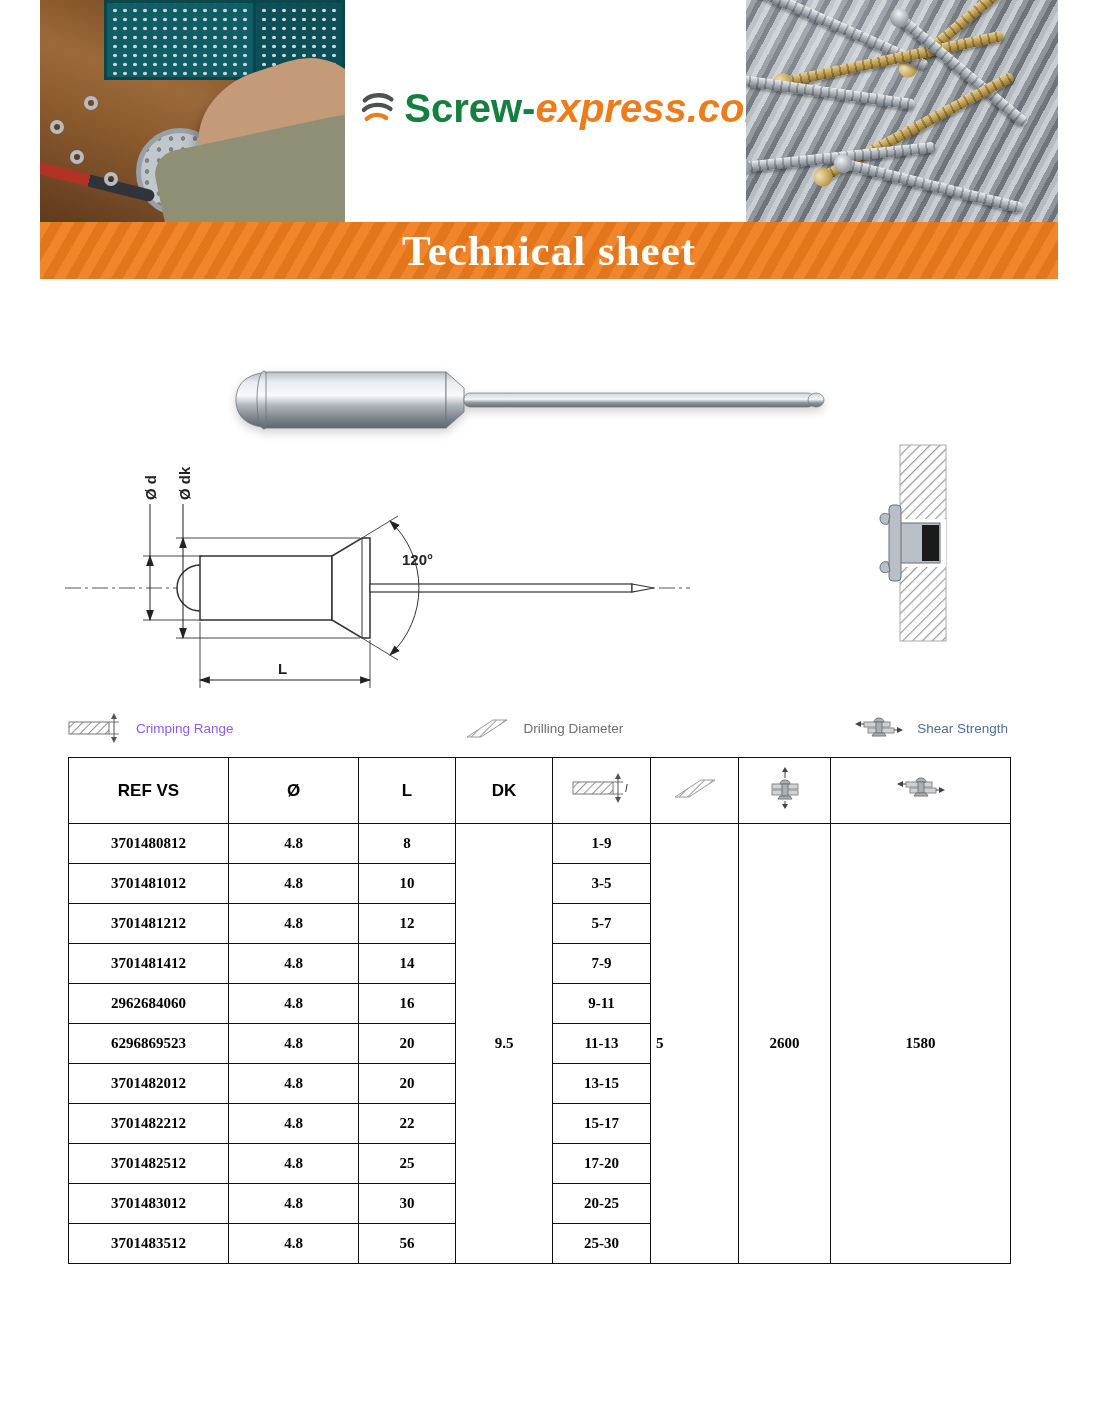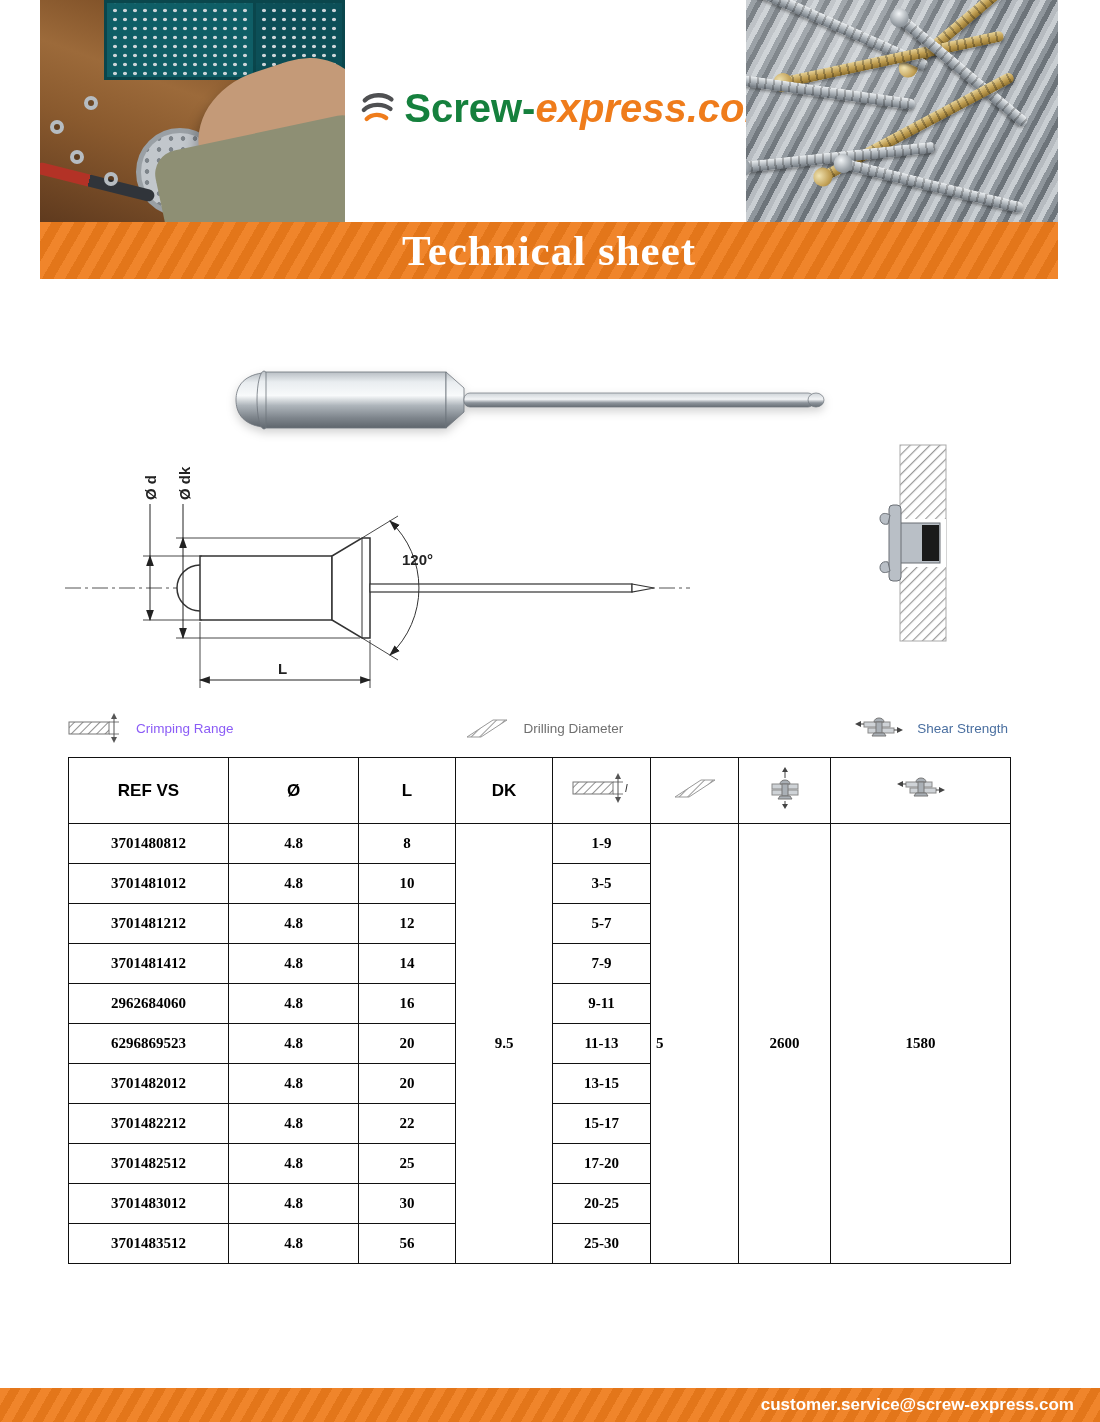--- a/index.html
+++ b/index.html
@@ -391,17 +391,14 @@
         </tr>
         <tr>
           <td>3701483512</td>
           <td>4.8</td>
           <td>56</td>
           <td>25-30</td>
         </tr>
       </tbody>
   </table>
 
-  <footer class="footer-bar">
-    <span class="footer-email">customer.service@screw-express.com</span>
-  </footer>
 
 </div>
 
 </body></html>

